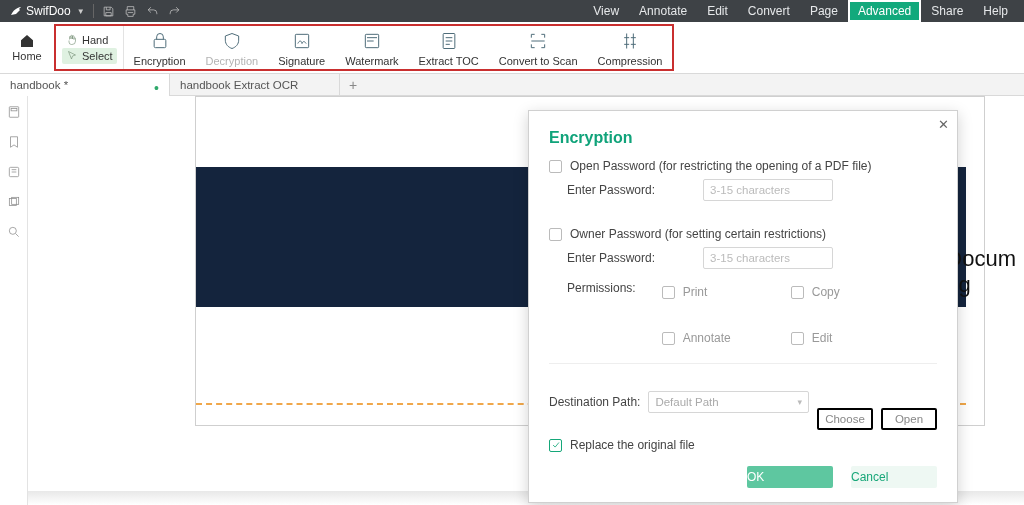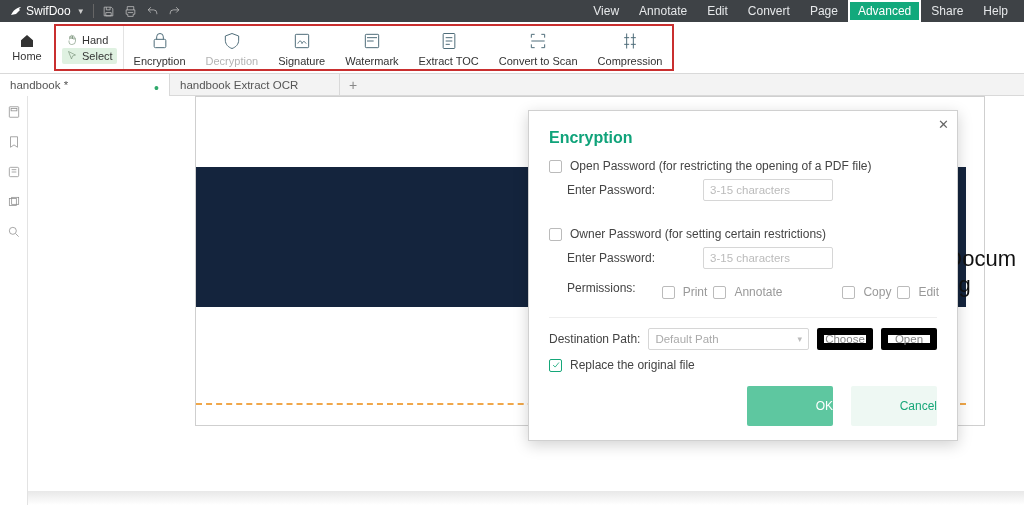--- a/index.html
+++ b/index.html
@@ -60,27 +60,27 @@
   .dlgrow { display:flex; align-items:center; gap:8px; margin:6px 0; }
   .dlgrow.ind { margin-left:18px; }
   .chk { width:13px; height:13px; border:1px solid #bbb; border-radius:2px; display:inline-flex; align-items:center; justify-content:center; background:#fff; }
   .chk.on { border-color:#15a779; }
   .chk.on svg { width:10px; height:10px; stroke:#15a779; fill:none; stroke-width:2; }
   .lbl { color:#444; }
   .greylbl { color:#999; }
   .pw { width:130px; height:22px; border:1px solid #d6d6d6; border-radius:2px; padding:0 6px; font-size:11.5px; color:#aaa;margin-left:40px; }
   .pw::placeholder { color:#bbb; }
   .perms { display:flex; gap:60px; margin-left:18px; }
-  .permcol { display:flex; gap:6px; }
+  .permcol { display:flex; flex-direction:column; gap:20px; }
   .selbox { flex:1; height:22px; border:1px solid #d6d6d6; border-radius:2px; padding:0 6px; font-size:11.5px; color:#aaa; display:flex; align-items:center; justify-content:space-between; }
   .btns { display:flex; gap:8px; }
-  .btn { min-width:56px; height:22px; border:7px solid #000000; border-radius:2px; background:#fff; font-size:11.5px; color:#888; display:flex; align-items:center; justify-content:center; cursor:pointer; }
+  .btn { min-width:56px; height:22px; border:2px solid #000000; border-radius:2px; background:#fff; font-size:11.5px; color:#888; display:flex; align-items:center; justify-content:center; cursor:pointer;margin-top:34px; }
   hr.sep { border:none; border-top:1px solid #eee; margin:12px 0 10px 0; }
   .actions { display:flex; justify-content:flex-end; gap:18px; margin-top:14px; }
-  .actbtn { width:86px; height:40px; border-radius:2px; display:flex; align-items:center; justify-content:flex-end; font-size:12px; cursor:pointer; }
+  .actbtn { width:86px; height:22px; border-radius:2px; display:flex; align-items:center; justify-content:flex-start; font-size:12px; cursor:pointer; }
   .ok { background:#5ec7a0; color:#fff; }
   .cancel { background:#eef8f3; color:#18a779; }
 </style>
 </head>
 <body>
 
 <div class="menubar">
   <div class="brand">
     <svg viewBox="0 0 24 24">
         <path d="M2 20 C8 6 20 4 22 4 L18 8 20 10 12 18 Z"></path>

